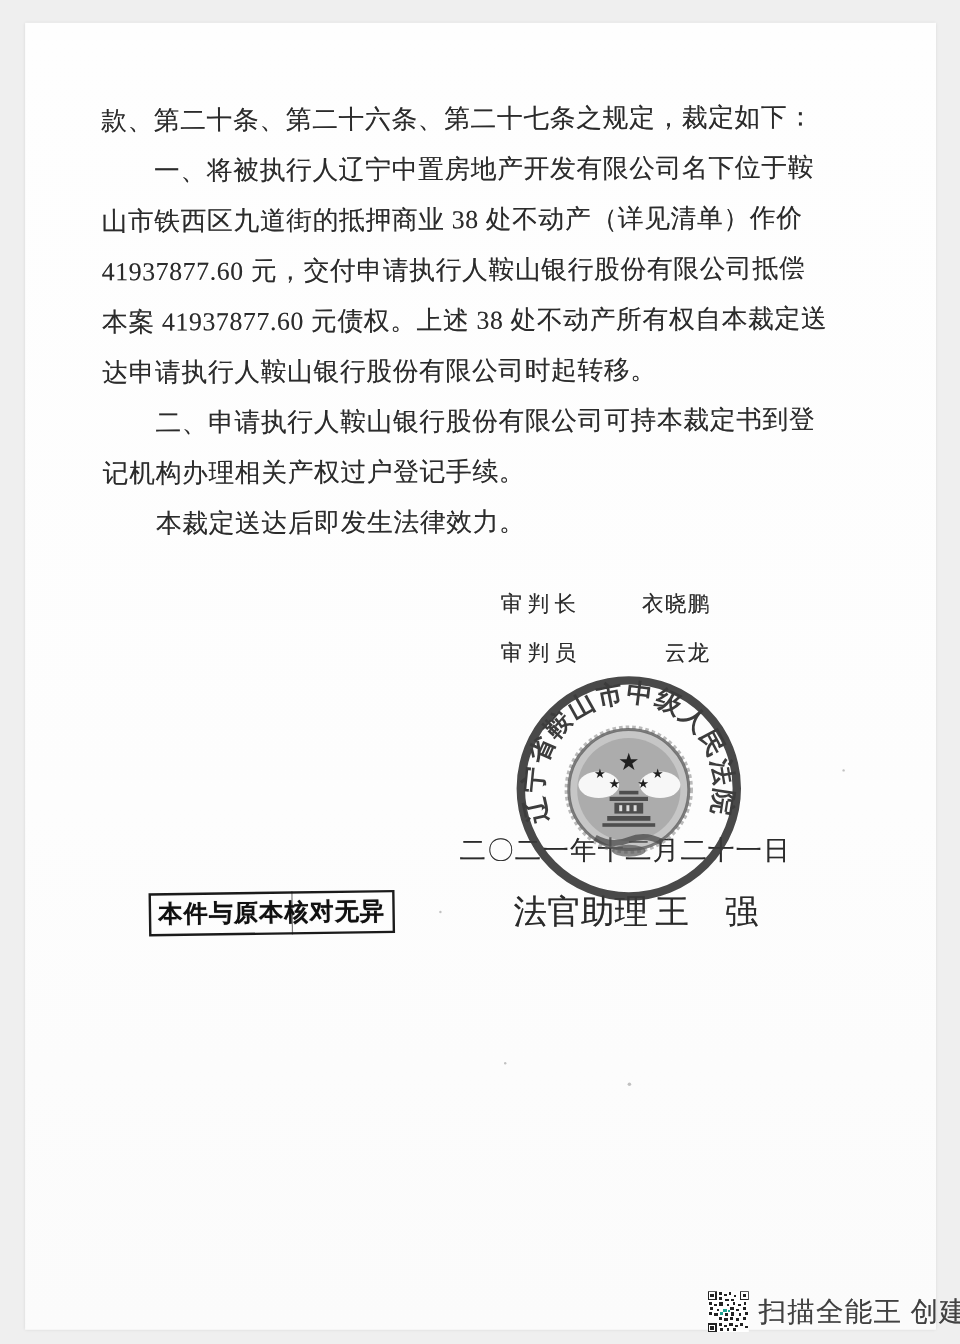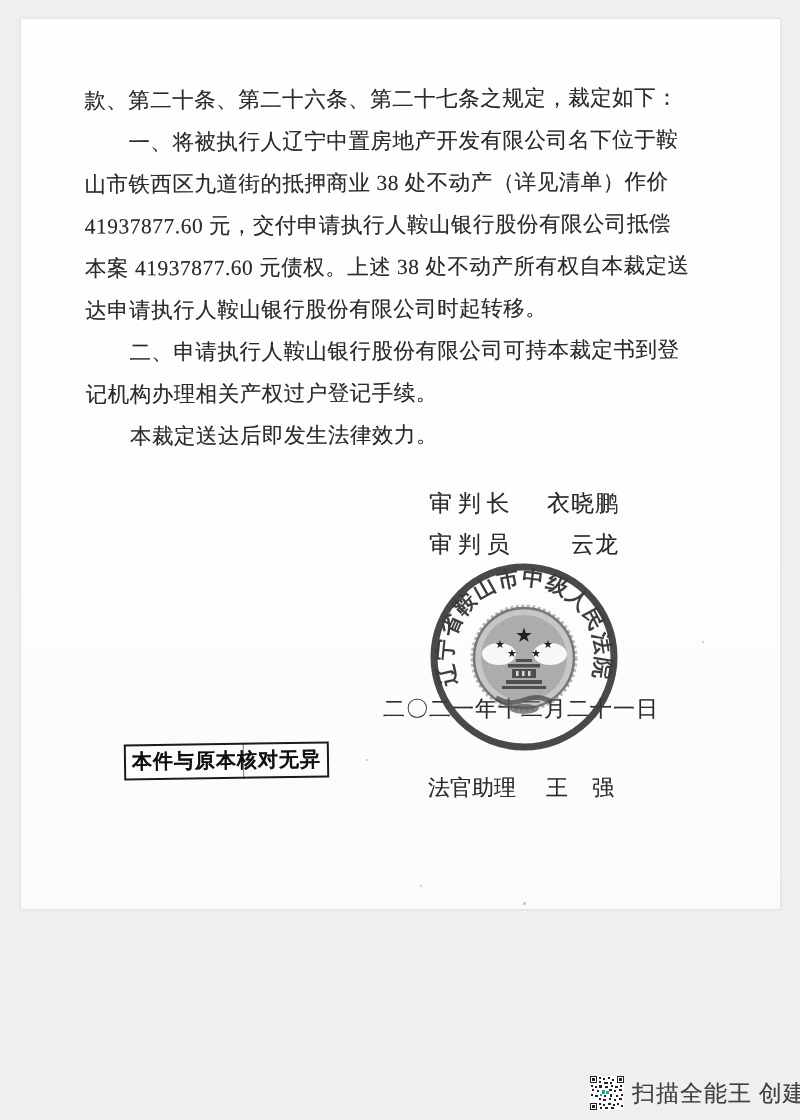--- a/index.html
+++ b/index.html
@@ -2,48 +2,48 @@
 <html><head>
 <meta charset="utf-8">
 <style>
   html,body{margin:0;padding:0;}
   .canvas{
     position:relative;width:800px;height:1120px;
     background:#efefef;overflow:hidden;
     font-family:"Liberation Serif","DejaVu Serif",serif;
   }
   .page{
-    position:absolute;left:21px;top:19px;width:759px;height:890px;
+    position:absolute;left:21px;top:19px;width:759px;height:1089px;
     background:linear-gradient(180deg,#fefefe 0%,#fdfdfd 60%,#fbfbfb 100%);
     box-shadow:0 0 3px rgba(0,0,0,0.12);
   }
   .body-text{
     position:absolute;left:64px;top:59px;width:625px;
     font-size:21.5px;line-height:42px;letter-spacing:0.5px;
     color:#2b2b2b;transform:rotate(-0.3deg);
     text-shadow:0 0 0.5px rgba(20,20,20,0.4);
   }
   .line{white-space:nowrap;}
   .line.indent{padding-left:44px;}
   .sig-block{
-    position:absolute;left:408px;top:464px;
-    font-size:23px;line-height:41px;color:#2b2b2b;
+    position:absolute;left:396px;top:464px;
+    font-size:18px;line-height:41px;color:#2b2b2b;
     text-shadow:0 0 0.5px rgba(20,20,20,0.4);z-index:2;
   }
   .sig-row{white-space:nowrap;}
   .sig-role{display:inline-block;width:104px;margin-right:14px;}
   .sig-name{letter-spacing:1px;}
   .date-line{
     position:absolute;left:362px;top:675px;
     font-size:22px;letter-spacing:1px;color:#2b2b2b;z-index:1;
     text-shadow:0 0 0.5px rgba(20,20,20,0.4);white-space:nowrap;
   }
   .clerk-block{
-    position:absolute;left:407px;top:747px;
-    font-size:22px;line-height:43px;color:#2b2b2b;z-index:2;
+    position:absolute;left:407px;top:720px;
+    font-size:28px;line-height:43px;color:#2b2b2b;z-index:2;
     text-shadow:0 0 0.5px rgba(20,20,20,0.4);
   }
   .stamp-box{
     position:absolute;left:103px;top:724px;
     border:2.5px solid #1b1b1b;padding:2px 6px 3px 6px;
     font-size:20px;font-weight:bold;letter-spacing:1px;color:#101010;
     transform:rotate(-0.8deg);background:rgba(255,255,255,0.4);
     white-space:nowrap;z-index:3;
     text-shadow:0 0 0.6px rgba(0,0,0,0.6);
   }

